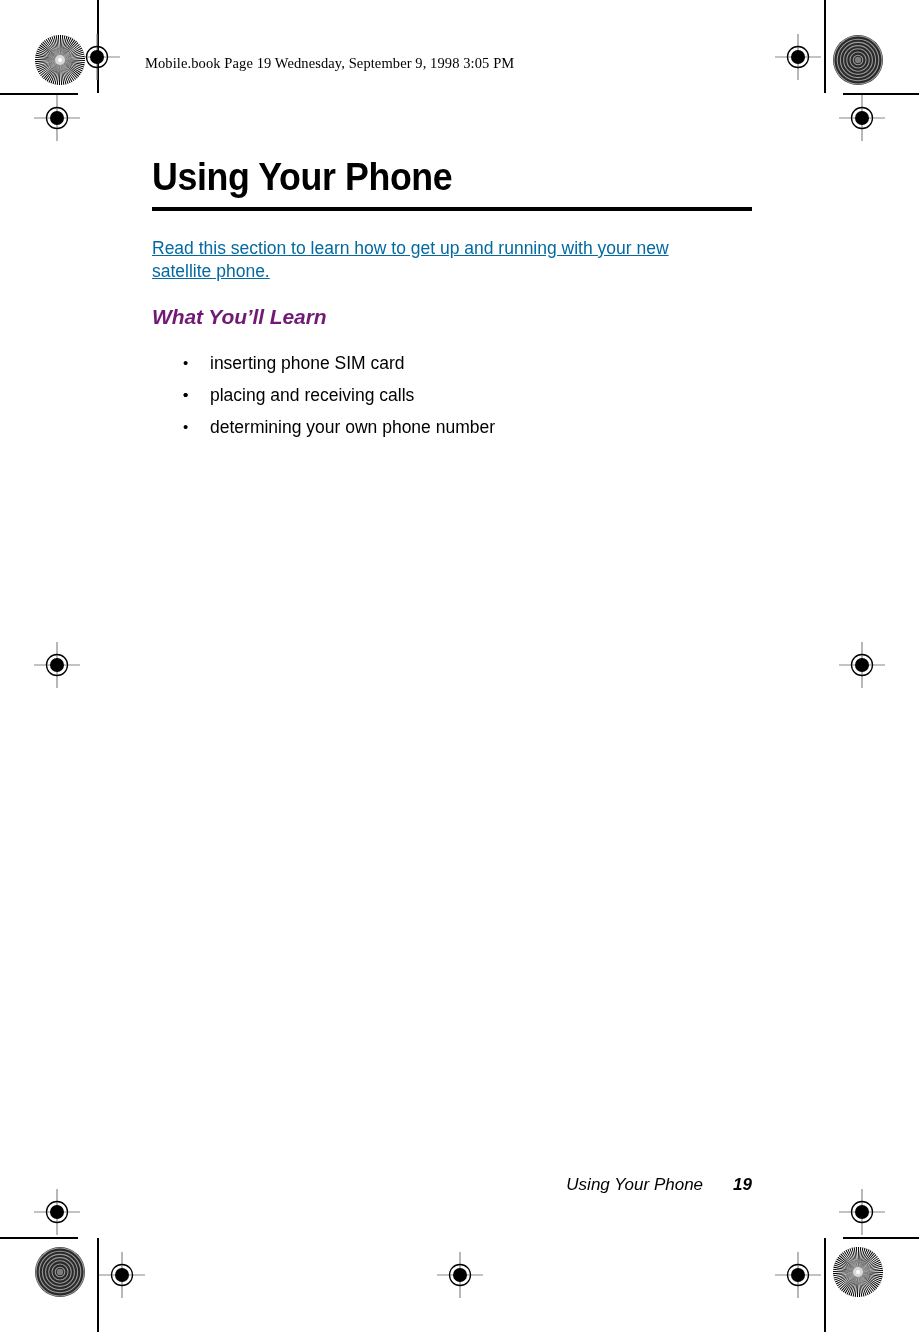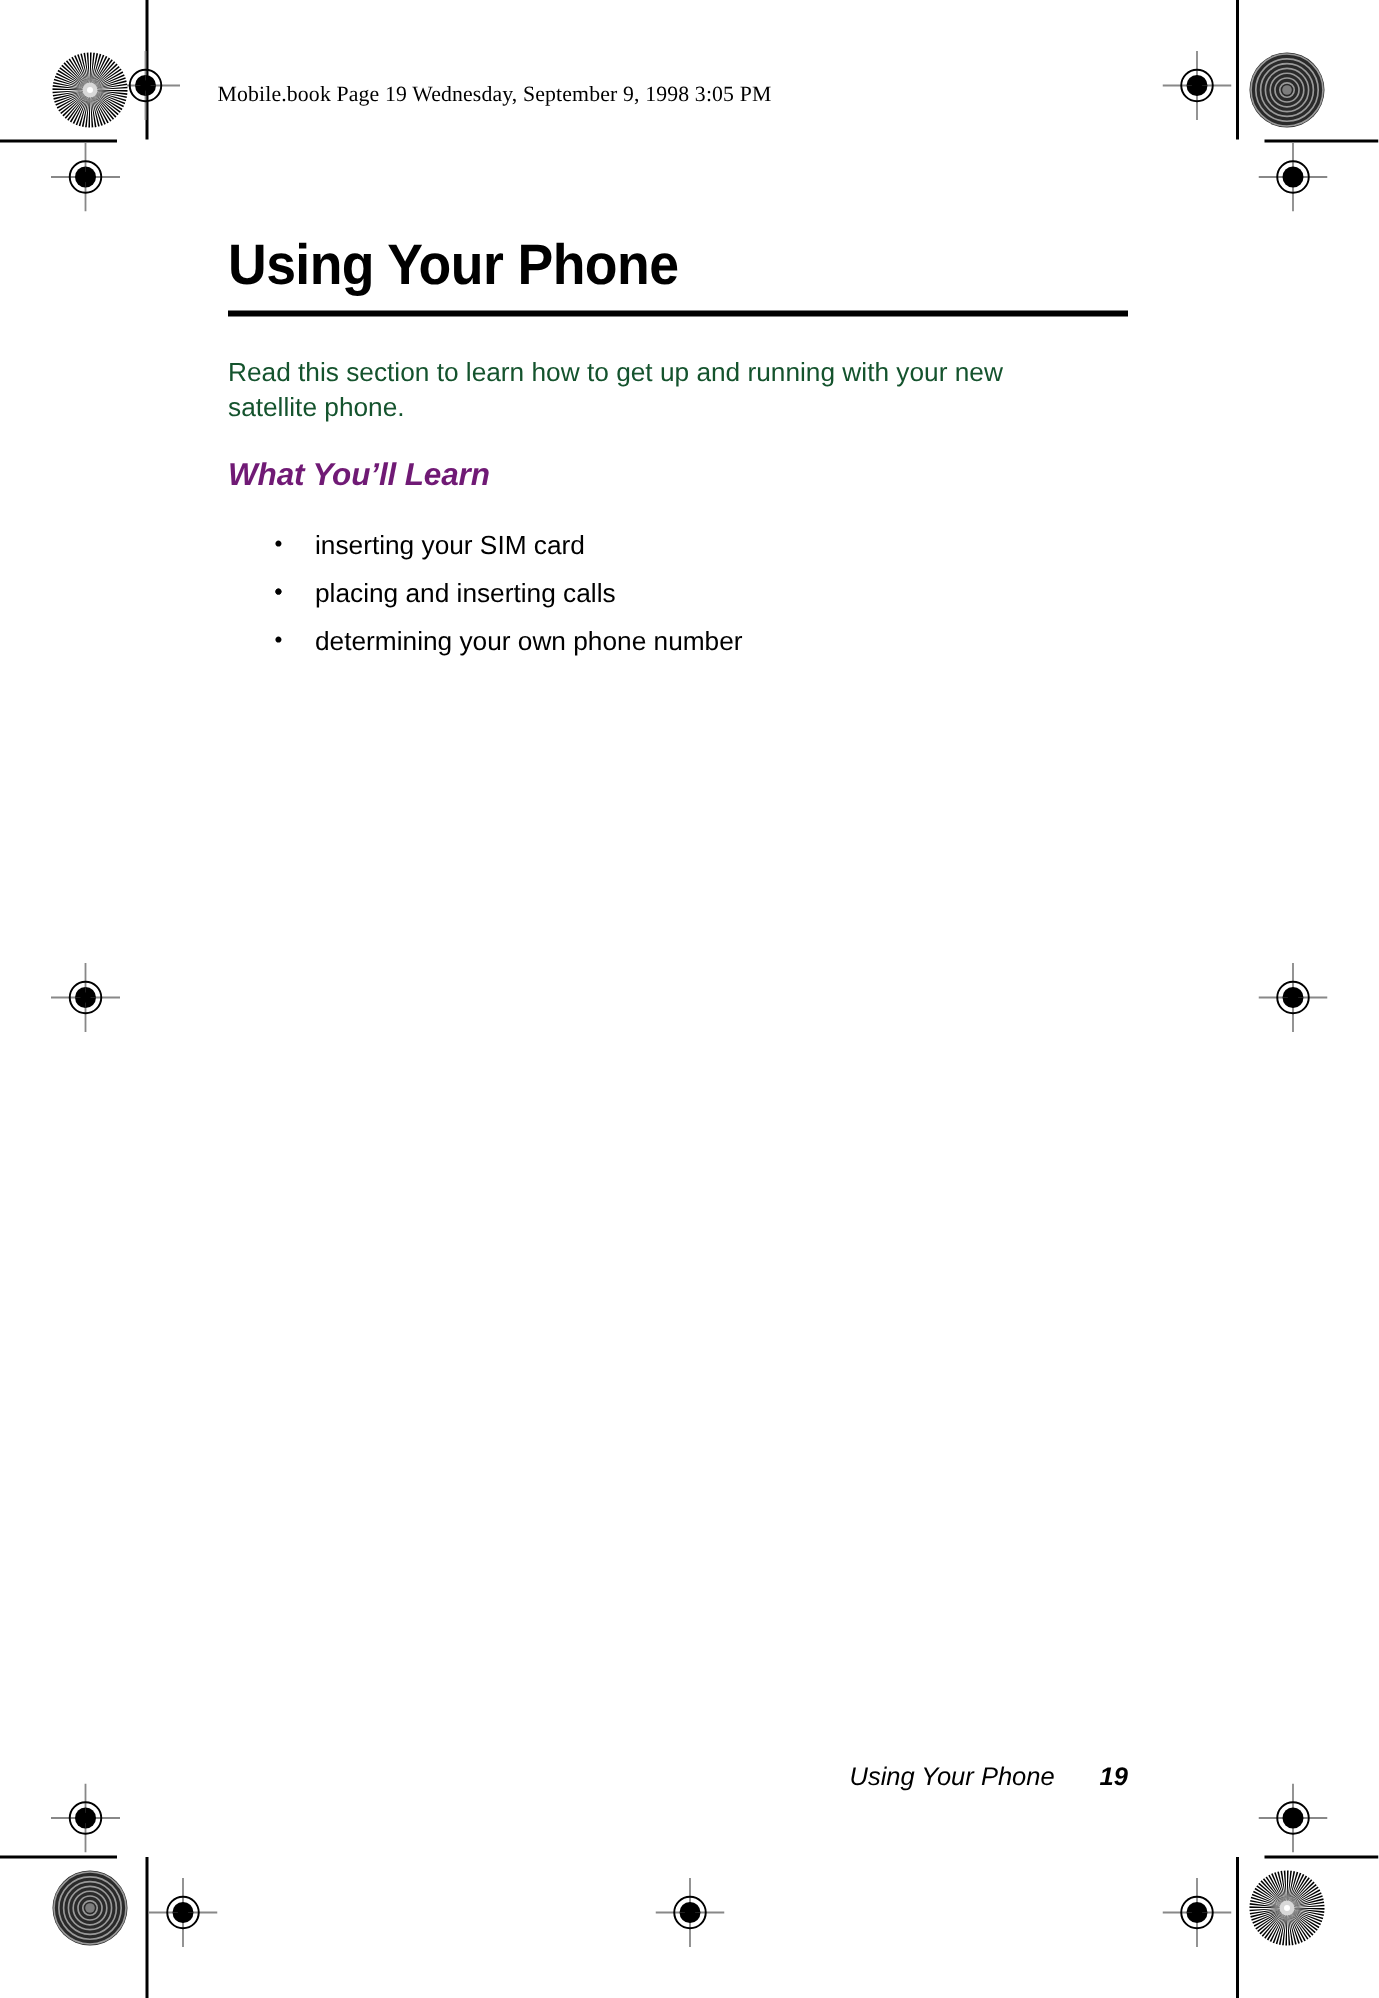--- a/index.html
+++ b/index.html
@@ -86,21 +86,22 @@
     height: 4px;
     background: #000000;
     margin-top: 8px;
   }
 
   .intro {
     font-size: 17.5px;
     line-height: 23px;
     margin-top: 26px;
     width: 576px;
-    color: #14532d;
+    color: #0369a1;
+    text-decoration: underline;
   }
 
   .section-heading {
     font-size: 21px;
     font-weight: bold;
     font-style: italic;
     line-height: 26px;
     margin-top: 21px;
     letter-spacing: -0.1px;
     color: #701a75;
@@ -492,23 +493,23 @@
 
     <h1 class="chapter-title">Using Your Phone</h1>
 
     <div class="title-rule"></div>
 
     <p class="intro">Read this section to learn how to get up and running with your new satellite phone.</p>
 
     <h2 class="section-heading">What You’ll Learn</h2>
 
     <ul class="bullet-list" id="bullet-list">
-        <li><span class="bullet-dot">•</span><span>inserting your SIM card</span></li>
+        <li><span class="bullet-dot">•</span><span>inserting phone SIM card</span></li>
         <li><span class="bullet-dot">•</span></li>
-        <li><span class="bullet-dot">•</span><span>placing and inserting calls</span></li>
+        <li><span class="bullet-dot">•</span><span>placing and receiving calls</span></li>
         <li><span class="bullet-dot">•</span><span>determining your own phone number</span></li>
       </ul>
 
   </div>
 
   <div class="doc-footer">
     <span class="footer-chapter">Using Your Phone</span><span class="footer-page">19</span>
   </div>
 
 </div>

